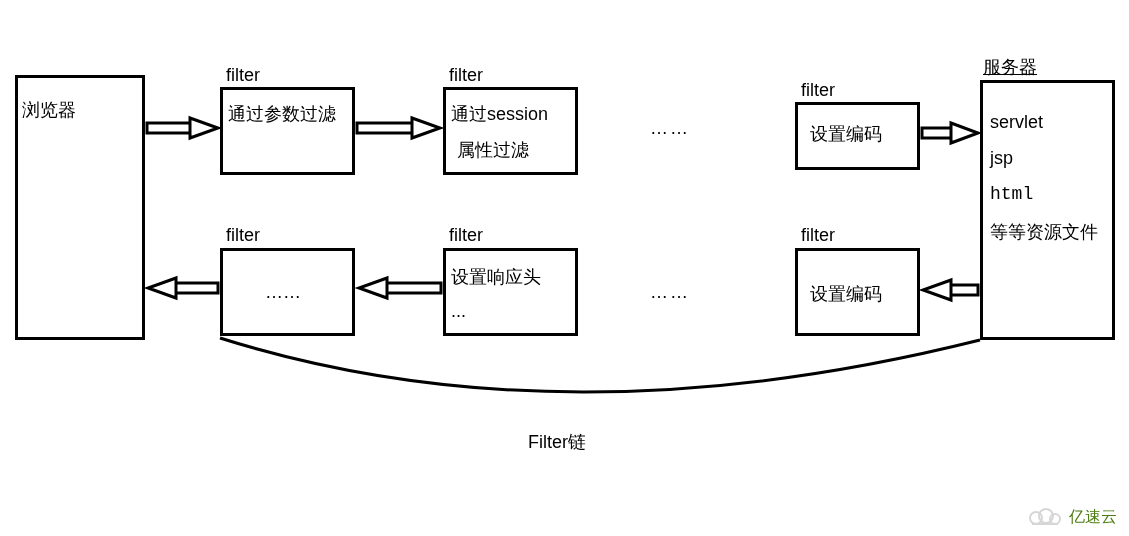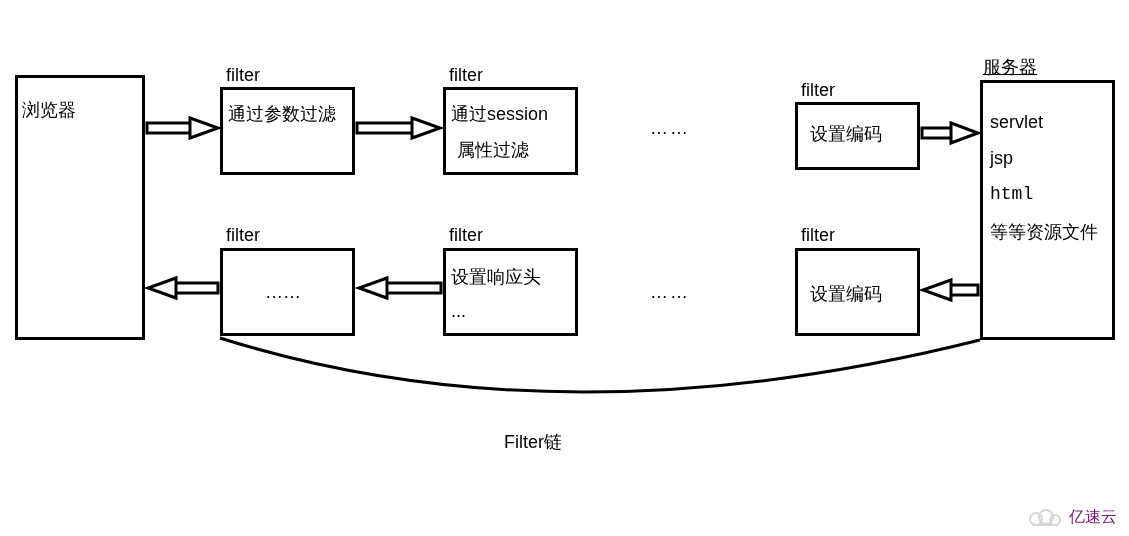--- a/index.html
+++ b/index.html
@@ -38,23 +38,22 @@
       position: absolute;
       top: 0;
       left: 0;
       pointer-events: none;
     }
     .watermark {
       position: absolute;
       right: 12px;
       bottom: 8px;
       font-size: 16px;
-      color: #701a75;
+      color: #4d7c0f;
       display: flex;
-      align-items: center;
       gap: 6px;
     }
     .watermark svg { opacity: 0.6; }
   </style>
 </head>
 <body>
 
 <div class="box" style="left:15px; top:75px; width:130px; height:265px;"></div>
 <div class="box-text" style="left:22px; top:98px;">浏览器</div>
 
@@ -88,21 +87,21 @@
 <div class="box" style="left:443px; top:248px; width:135px; height:88px;"></div>
 <div class="box-text" style="left:451px; top:265px;">设置响应头</div>
 <div class="box-text" style="left:451px; top:301px;">...</div>
 
 <div class="ellipsis" style="left:650px; top:282px;">……</div>
 
 <div class="label" style="left:801px; top:225px;">filter</div>
 <div class="box" style="left:795px; top:248px; width:125px; height:88px;"></div>
 <div class="box-text" style="left:810px; top:282px;">设置编码</div>
 
-<div class="label" style="left:504px; top:430px;">Filter链</div>
+<div class="label" style="left:528px; top:430px;">Filter链</div>
 
 <svg class="diagram-svg" width="1129" height="536">
   <defs>
     
     
   </defs>
 
   <g>
     <rect x="147" y="123" width="44" height="10" fill="#fff" stroke="#000" stroke-width="3"></rect>
     <polygon points="190,118 218,128 190,138" fill="#fff" stroke="#000" stroke-width="3"></polygon>

